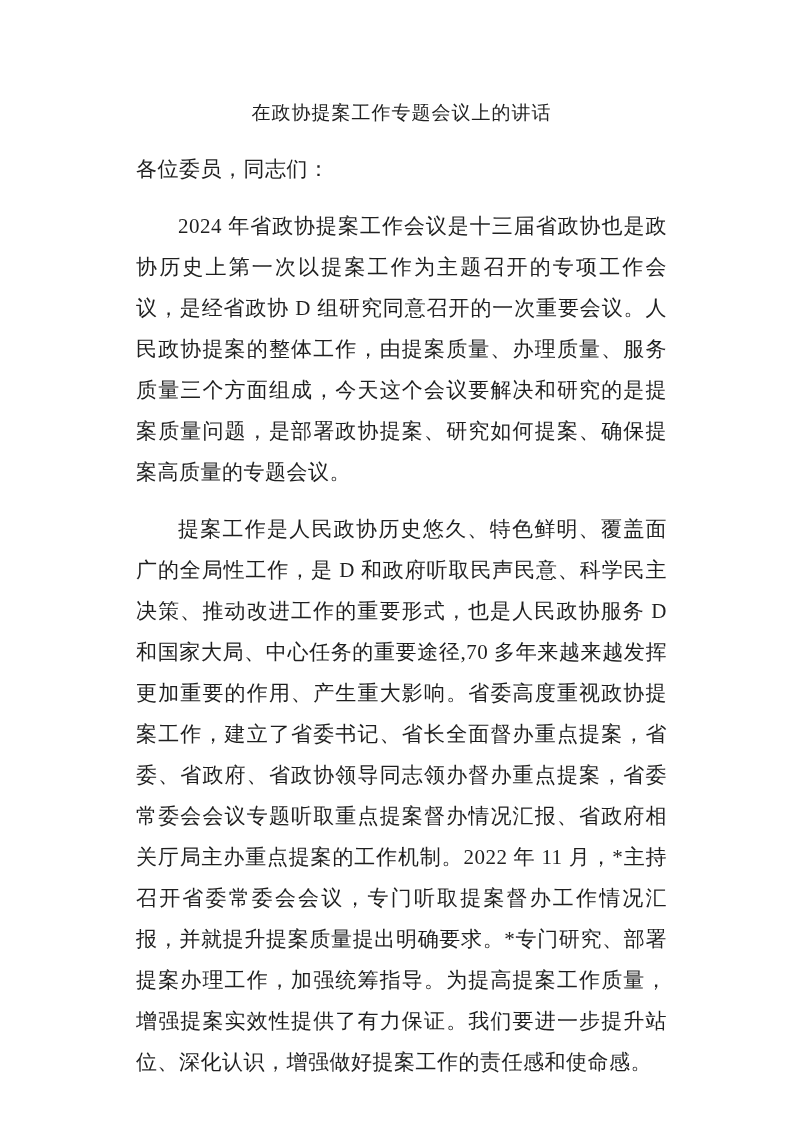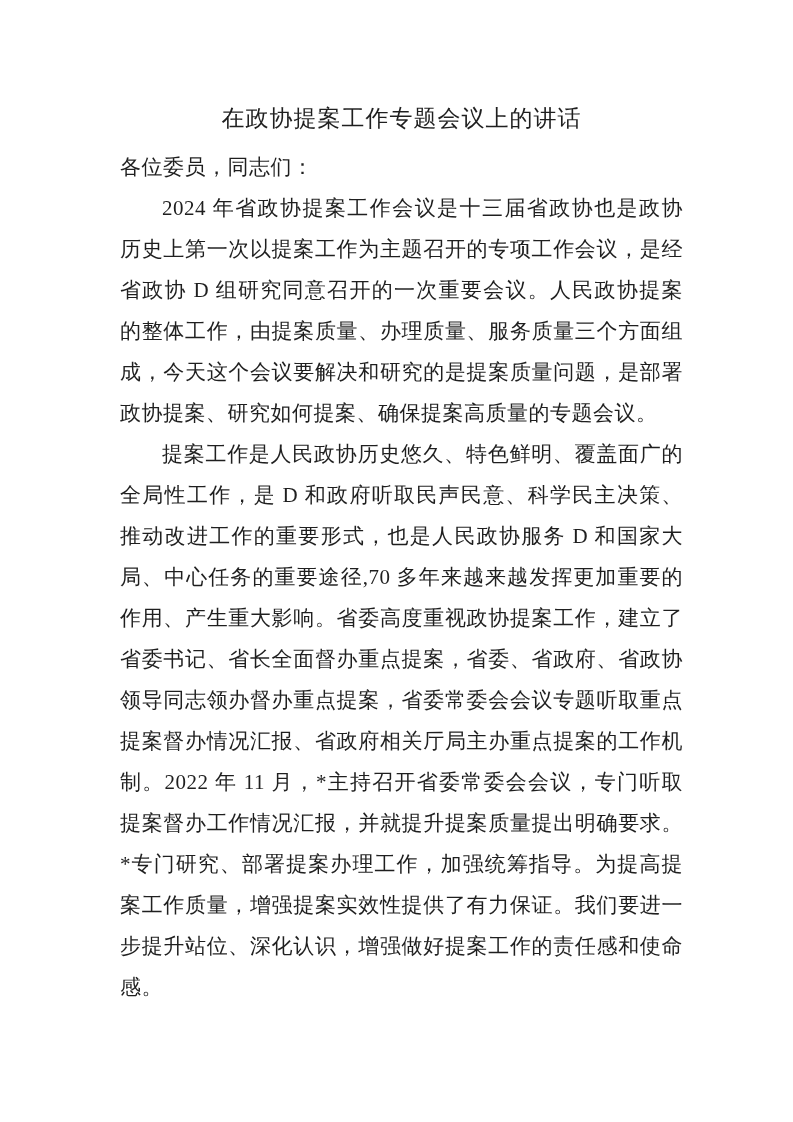--- a/index.html
+++ b/index.html
@@ -19,29 +19,29 @@
   .doc-content {
     position: absolute;
     left: 120px;
     top: 90px;
     width: 563px;
     font-size: 21px;
     line-height: 41px;
     letter-spacing: 0.5px;
   }
   .doc-title {
-    margin: 8px;
+    margin: 2px;
     text-align: center;
-    font-size: 23px;
+    font-size: 19px;
     font-weight: normal;
     line-height: 41px;
     letter-spacing: 1px;
   }
   .doc-para {
-    margin: 0;
+    margin: 16px;
     text-align: justify;
     text-justify: inter-ideograph;
   }
   .indent {
     text-indent: 2em;
   }
 </style>
 </head>
 <body>
 

